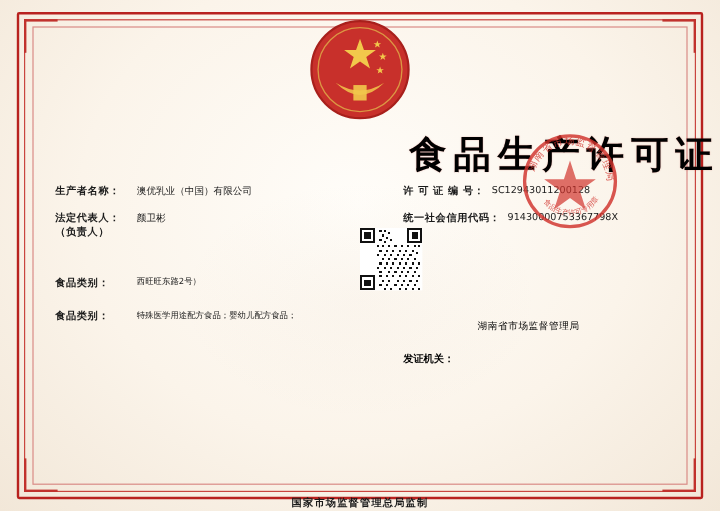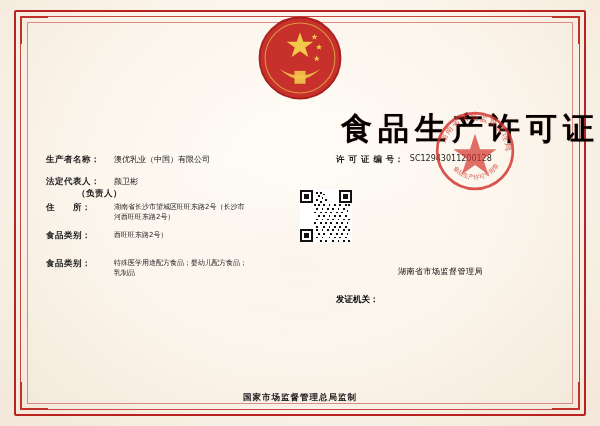--- a/index.html
+++ b/index.html
@@ -120,21 +120,21 @@
     font-family: "DejaVu Sans", "Liberation Sans", sans-serif;
     font-size: 8px;
     color: #1a1a1a;
     white-space: nowrap;
   }
   .val.small { font-size: 7px; line-height: 10px; }
 
   
   .l1 { left: 0; top: 6px; }
   .l2 { left: 0; top: 28px; }
-  .l2b { left: 0; top: 40px; margin-left: 31px; }
+  .l2b { left: 0; top: 40px; }
   .l3 { left: 0; top: 54px; }
   .l4 { left: 0; top: 82px; }
   .l5 { left: 0; top: 110px; }
 
   .lblw { display: inline-block; width: 62px; }
   .valbox { margin-left: 6px; }
 
   
   .r1 { left: 290px; top: 6px; }
   .r2 { left: 290px; top: 28px; }
@@ -188,21 +188,21 @@
     width: 52px;
     height: 52px;
     background: #fff;
   }
 
   
   .footer {
     position: absolute;
     left: 0;
     right: 0;
-    bottom: 22px;
+    bottom: 0;
     text-align: center;
     font-family: "DejaVu Sans", "Liberation Sans", sans-serif;
     font-size: 8.5px;
     font-weight: bold;
     color: #1a1a1a;
     letter-spacing: 1px;
   }
 
   
   .watermark {
@@ -255,48 +255,44 @@
     </div>
 
     <div class="row l2">
       <span class="lbl lblw">法定代表人：</span>
       <span class="val valbox">颜卫彬</span>
     </div>
     <div class="row l2b">
       <span class="lbl lblw">（负责人）</span>
     </div>
 
-    <div class="row l3">
-      <span class="lbl lblw">住　　所：</span>
-      <span class="valbox">
-        <span class="val small" style="display:block">湖南省长沙市望城区旺旺东路2号（长沙市</span>
-        <span class="val small" style="display:block">河西旺旺东路2号）</span>
-      </span>
-    </div>
 
     <div class="row l4">
       <span class="lbl lblw">食品类别：</span>
       <span class="valbox">
         <span class="val small" style="display:block">西旺旺东路2号）</span>
       </span>
     </div>
 
     <div class="row l5">
       <span class="lbl lblw">食品类别：</span>
       <span class="valbox">
         <span class="val small" style="display:block">特殊医学用途配方食品；婴幼儿配方食品；</span>
-        <span class="val small" style="display:block">乳制品</span>
       </span>
     </div>
 
     <div class="row r1">
       <span class="lbl">许 可 证 编 号：</span>
       <span class="val valbox">SC12943011200128</span>
     </div>
 
+    <div class="row r2">
+      <span class="lbl">统一社会信用代码：</span>
+      <span class="val valbox">91430000753367798X</span>
+    </div>
 
     <div class="auth-name">湖南省市场监督管理局</div>
     <div class="auth-label">发证机关：</div>
 
 
   </div>
 
   <svg class="seal" viewBox="0 0 100 100">
     <circle cx="50" cy="50" r="44" fill="none" stroke="#d1322c" stroke-width="3.2"></circle>
     <polygon points="50,30 55.9,48.1 75,48.1 59.5,59.3 65.4,77.4 50,66.2 34.6,77.4 40.5,59.3 25,48.1 44.1,48.1" fill="#d1322c" opacity=".85"></polygon>

